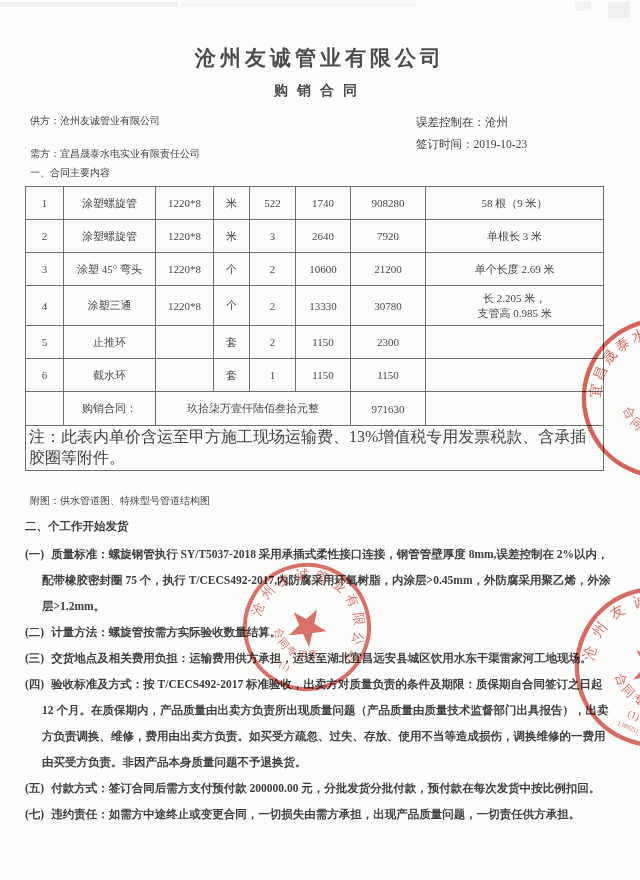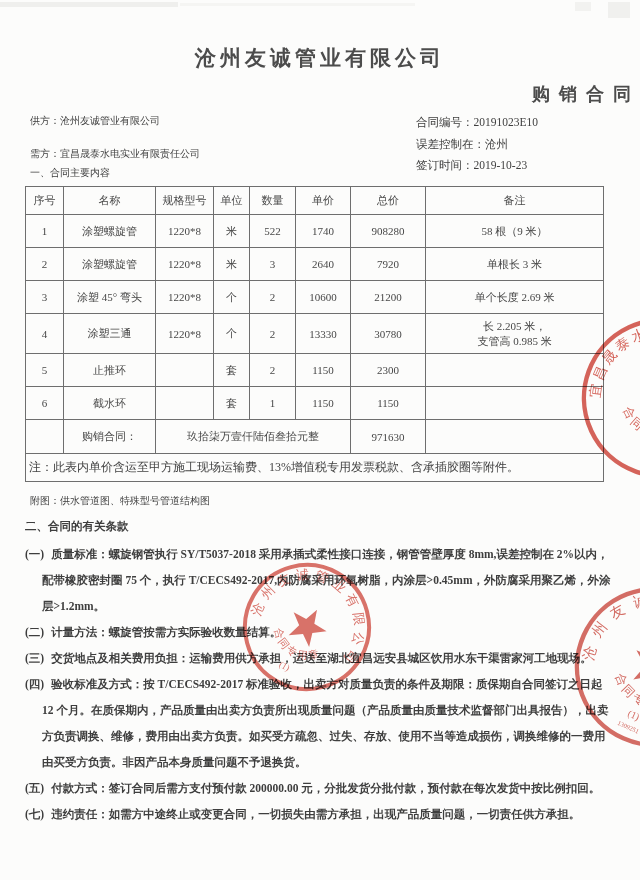--- a/index.html
+++ b/index.html
@@ -17,21 +17,21 @@
   .a3 { left:575px; top:2px; width:16px; height:9px; background:#f2f2f0; }
   .a4 { left:608px; top:2px; width:22px; height:16px; background:#f0f0ee; }
 
   .company-title {
     position:absolute; left:0; top:44px; width:640px;
     text-align:center; font-size:21px; font-weight:600;
     letter-spacing:4px; color:#4c4c4c;
   }
   .doc-title {
     position:absolute; left:0; top:82px; width:640px;
-    text-align:right; font-size:18px; font-weight:600;
+    text-align:center; font-size:14px; font-weight:600;
     letter-spacing:9px; color:#4c4c4c;
   }
   .line { position:absolute; font-size:10px; white-space:nowrap; }
   .supplier-line { left:30px; top:114px; }
   .buyer-line    { left:30px; top:147px; }
   .sec1-heading  { left:30px; top:166px; font-weight:400; }
   .meta-block { position:absolute; left:416px; top:112px; font-size:11.5px; line-height:21.5px; }
   .meta-row { white-space:nowrap; }
 
   table.items {
@@ -42,21 +42,21 @@
   table.items th, table.items td {
     border:1px solid #6e6e6e; padding:1px 3px; font-weight:normal;
     overflow:hidden;
   }
   tr.h-head  { height:28px; }
   tr.h-std   { height:33px; }
   tr.h-tall  { height:40px; }
   tr.h-total { height:34px; }
   tr.h-note  { height:28px; }
   td.remark { white-space:pre-line; line-height:15px; }
-  td.note-cell { text-align:left; padding-left:5px; font-size:12px; color:#424242; }
+  td.note-cell { text-align:left; padding-left:5px; font-size:16px; color:#424242; }
 
   .attachment-line { left:30px; top:494px; }
   .sec2-heading { position:absolute; left:25px; top:519px; font-size:11.5px; font-weight:600; }
 
   .terms {
     position:absolute; left:25px; top:541px; width:588px;
     font-size:11.5px; line-height:26px; color:#3e3e3e;font-weight:bold;
   }
   .term { margin:0; padding-left:17px; text-indent:-17px; }
   .term-label { margin-right:7px; }
@@ -77,47 +77,36 @@
 <div class="scan-artifact a4"></div>
 
 <div class="company-title">沧州友诚管业有限公司</div>
 <div class="doc-title">购销合同</div>
 
 <div class="line supplier-line"><span>供方：</span><span>沧州友诚管业有限公司</span></div>
 <div class="line buyer-line"><span>需方：</span><span>宜昌晟泰水电实业有限责任公司</span></div>
 <div class="line sec1-heading">一、合同主要内容</div>
 
 <div class="meta-block">
-  <div class="meta-row"><span>合同编号：</span><span>20191023E10</span></div>
   <div class="meta-row"><span>误差控制在：</span><span>沧州</span></div>
   <div class="meta-row"><span>签订时间：</span><span>2019-10-23</span></div>
 </div>
 
 <table class="items">
   <colgroup>
     <col style="width:38px">
       <col style="width:92px">
       <col style="width:58px">
       <col style="width:36px">
     <col style="width:46px">
       <col style="width:55px">
       <col style="width:75px">
       <col style="width:178px">
   </colgroup>
   <tbody>
-      <tr class="h-head">
-    <th>序号</th>
-    <th>名称</th>
-    <th>规格型号</th>
-    <th>单位</th>
-    <th>数量</th>
-    <th>单价</th>
-    <th>总价</th>
-    <th>备注</th>
-  </tr>
   <tr class="h-std">
     <td>1</td>
     <td>涂塑螺旋管</td>
     <td>1220*8</td>
     <td>米</td>
     <td>522</td>
     <td>1740</td>
     <td>908280</td>
     <td class="remark">58 根（9 米）</td>
   </tr>
@@ -179,21 +168,21 @@
     <td>971630</td>
     <td></td>
   </tr>
   <tr class="h-note">
     <td colspan="8" class="note-cell">注：此表内单价含运至甲方施工现场运输费、13%增值税专用发票税款、含承插胶圈等附件。</td>
   </tr>
 </tbody>
   </table>
 
 <div class="line attachment-line">附图：供水管道图、特殊型号管道结构图</div>
-<div class="sec2-heading">二、合同的有关条款</div>
+<div class="sec2-heading">二、个工作开始发货</div>
 
 <div class="terms">
   <p class="term"><span class="term-label">(一)</span><span>质量标准：螺旋钢管执行 SY/T5037-2018 采用承插式柔性接口连接，钢管管壁厚度 8mm,误差控制在 2%以内，配带橡胶密封圈 75 个，执行 T/CECS492-2017,内防腐采用环氧树脂，内涂层&gt;0.45mm，外防腐采用聚乙烯，外涂层&gt;1.2mm。</span></p>
   <p class="term"><span class="term-label">(二)</span><span>计量方法：螺旋管按需方实际验收数量结算。</span></p>
   <p class="term"><span class="term-label">(三)</span><span>交货地点及相关费用负担：运输费用供方承担，运送至湖北宜昌远安县城区饮用水东干渠雷家河工地现场。</span></p>
   <p class="term"><span class="term-label">(四)</span><span>验收标准及方式：按 T/CECS492-2017 标准验收，出卖方对质量负责的条件及期限：质保期自合同签订之日起 12 个月。在质保期内，产品质量由出卖方负责所出现质量问题（产品质量由质量技术监督部门出具报告），出卖方负责调换、维修，费用由出卖方负责。如买受方疏忽、过失、存放、使用不当等造成损伤，调换维修的一费用由买受方负责。非因产品本身质量问题不予退换货。</span></p>
   <p class="term"><span class="term-label">(五)</span><span>付款方式：签订合同后需方支付预付款 200000.00 元，分批发货分批付款，预付款在每次发货中按比例扣回。</span></p>
   <p class="term"><span class="term-label">(七)</span><span>违约责任：如需方中途终止或变更合同，一切损失由需方承担，出现产品质量问题，一切责任供方承担。</span></p>
 </div>
 

